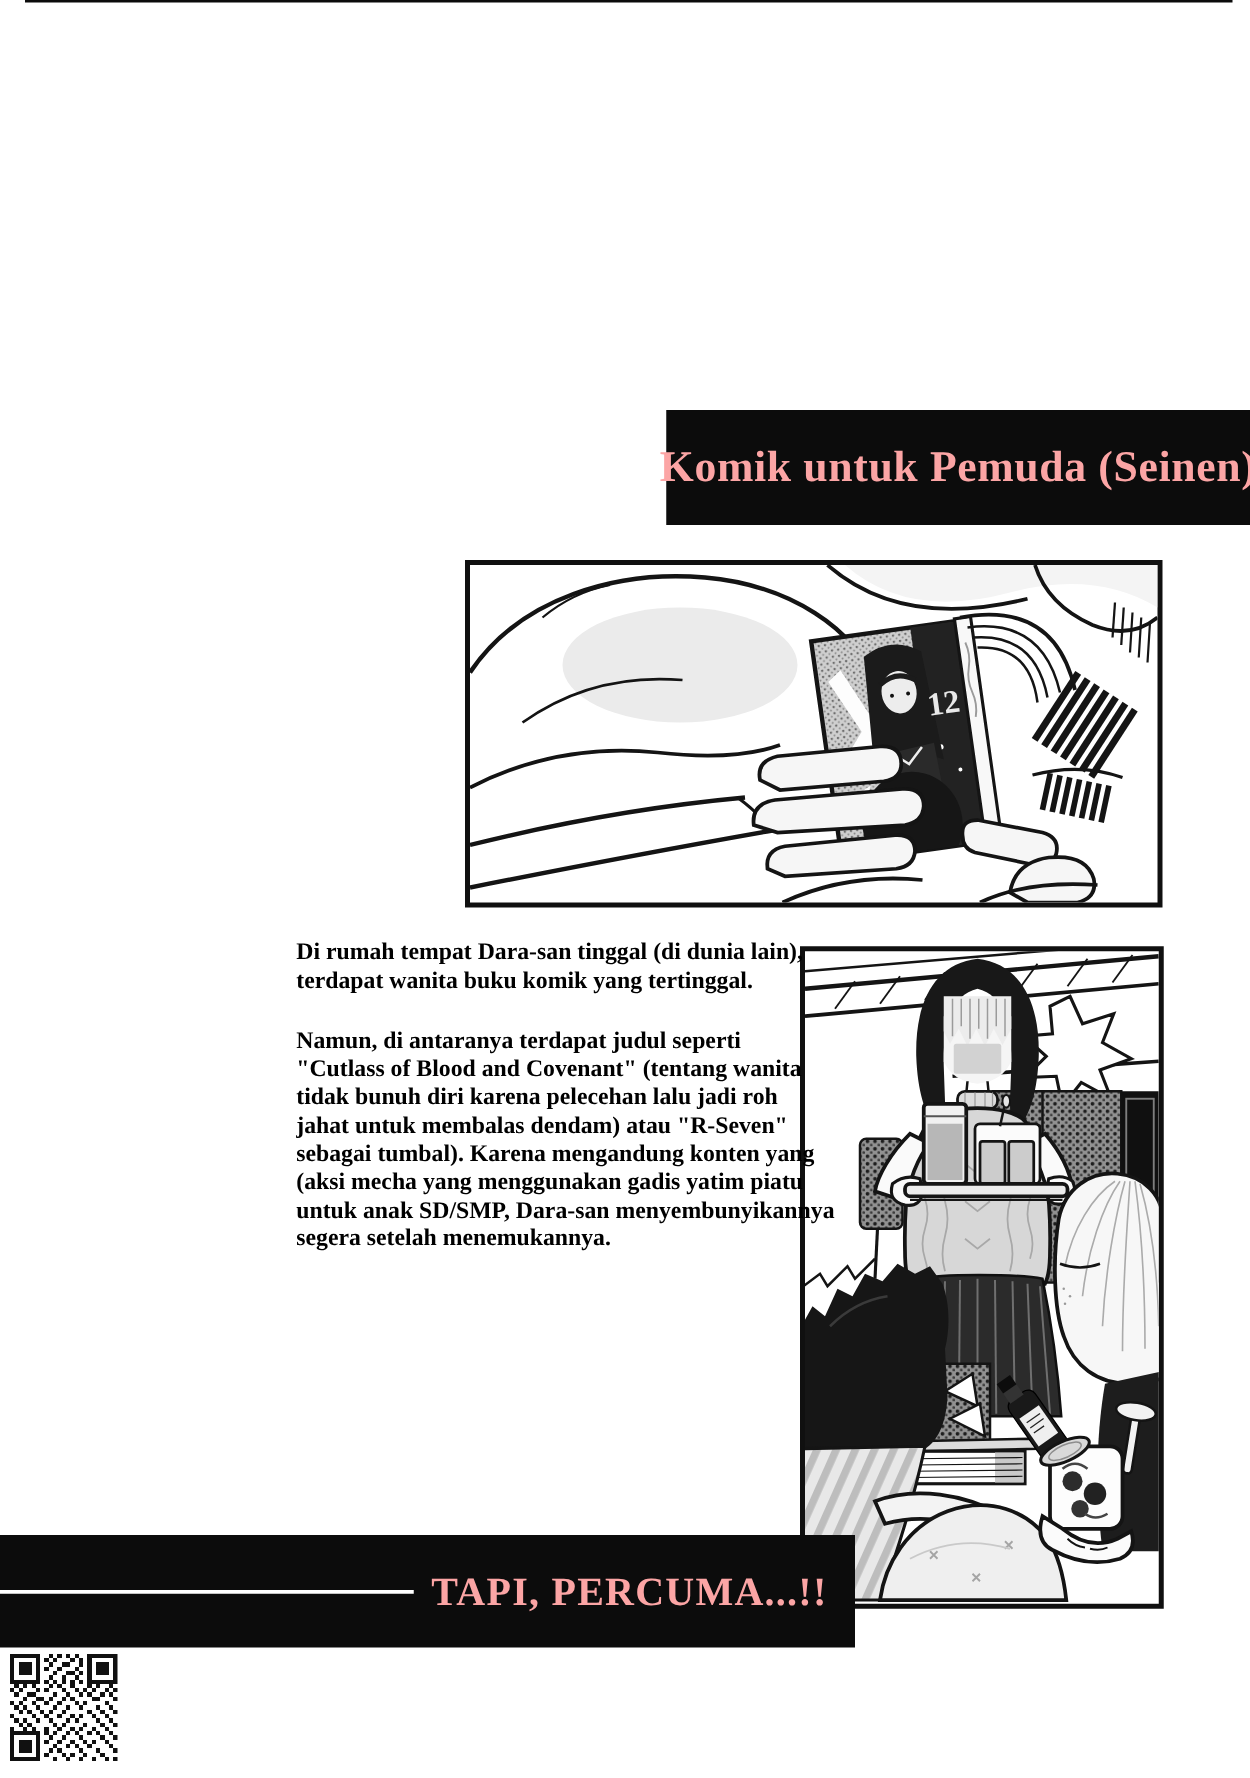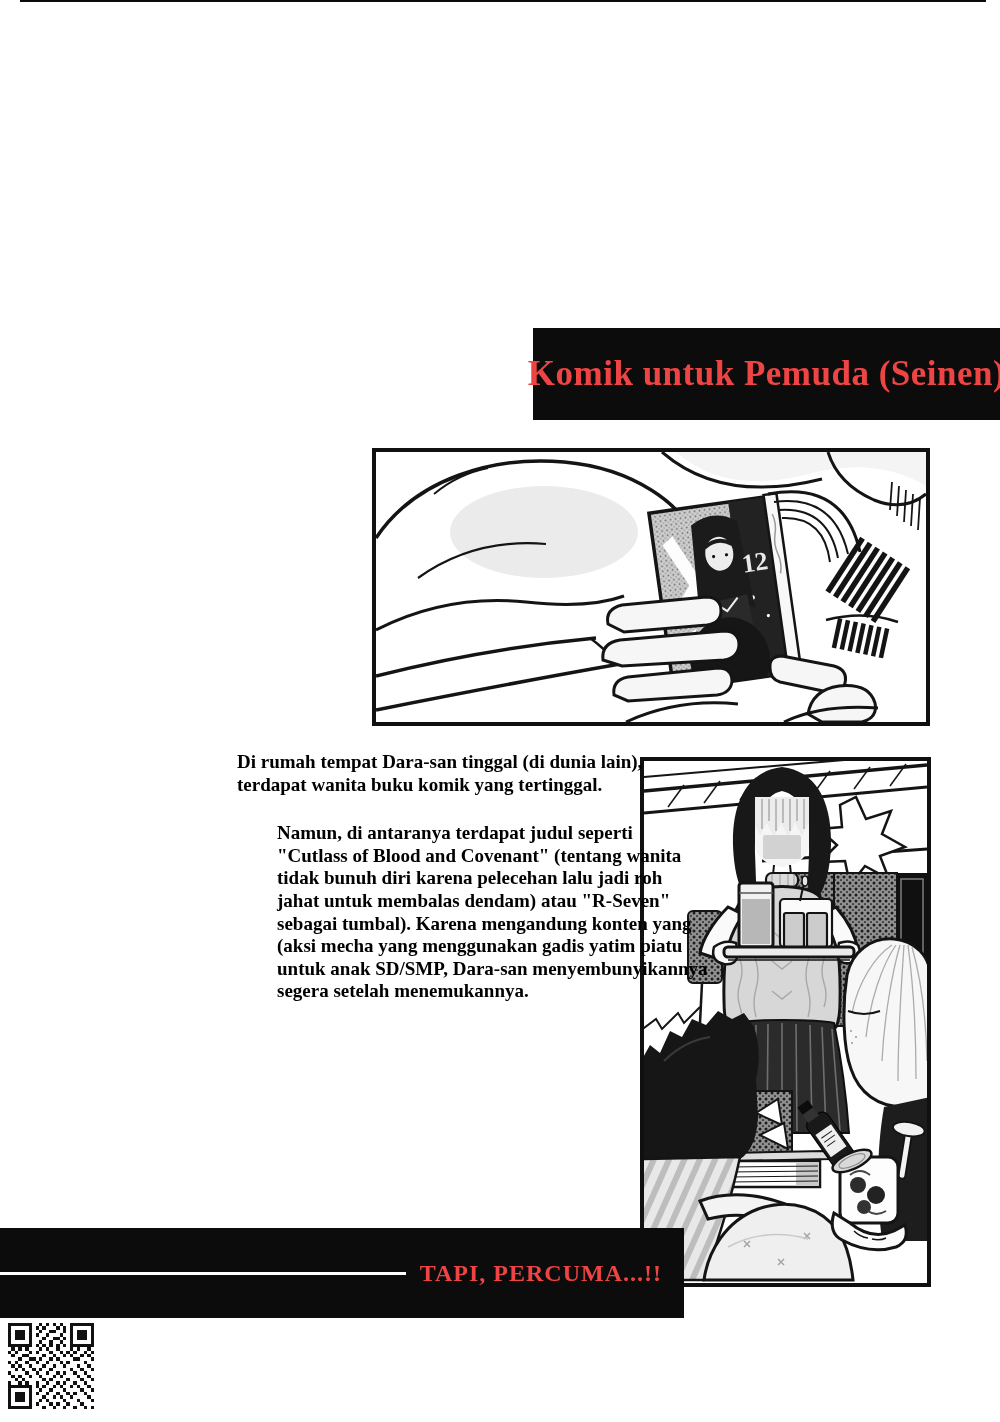--- a/index.html
+++ b/index.html
@@ -1,37 +1,37 @@
 <!DOCTYPE html>
 <html><head>
 <meta charset="utf-8">
 <style>
   html,body { margin:0; padding:0; background:#ffffff; }
   .page { position:relative; width:1000px; height:1422px; background:#ffffff;
           font-family:"Liberation Serif", serif; overflow:hidden; }
 
   .scan-line { position:absolute; left:20px; top:0; width:966px; height:2px; background:#0b0b0b; }
 
-  .banner { position:absolute; background:#0c0c0c; color:#ef4444; display:flex; align-items:center; }
+  .banner { position:absolute; background:#0c0c0c; color:#fca5a5; display:flex; align-items:center; }
   .banner-top { left:533px; top:328px; width:467px; height:92px; justify-content:center; }
   .banner-top .banner-label { font-size:35px; font-weight:bold; letter-spacing:0.5px; white-space:nowrap; }
 
   .banner-bottom { left:0; top:1228px; width:684px; height:90px; z-index:6;
                    padding-right:22px; box-sizing:border-box; }
   .banner-bottom .rule { flex:1 1 auto; height:3px; background:#ffffff; margin-right:14px; }
-  .banner-bottom .banner-label { font-size:24px; font-weight:bold; letter-spacing:1px; white-space:nowrap; }
+  .banner-bottom .banner-label { font-size:32px; font-weight:bold; letter-spacing:1px; white-space:nowrap; }
 
   .panel { position:absolute; border:4px solid #101010; background:#ffffff; box-sizing:border-box; z-index:1; }
   .panel svg { display:block; width:100%; height:100%; }
   .panel-1 { left:372px; top:448px; width:558px; height:278px; }
   .panel-2 { left:640px; top:757px; width:291px; height:530px; }
 
   .narration { position:absolute; left:237px; top:751px; width:406px; color:#000000;
                font-weight:bold; font-size:19px; line-height:22.6px; z-index:2; }
-  .narration .para + .para { margin-top:26px;margin-left:40px; }
+  .narration .para + .para { margin-top:26px; }
   .narration .line { white-space:nowrap; }
 
   .qr-block { position:absolute; left:8px; top:1322px; z-index:7; }
   .qr-code { width:86px; height:88px; display:block; }
 </style>
 </head>
 <body>
 
 <div class="page">
 

